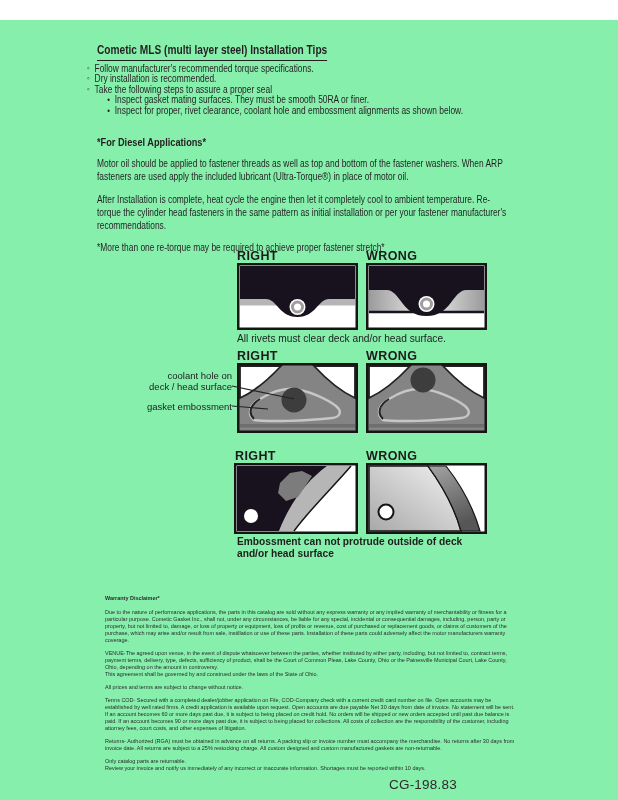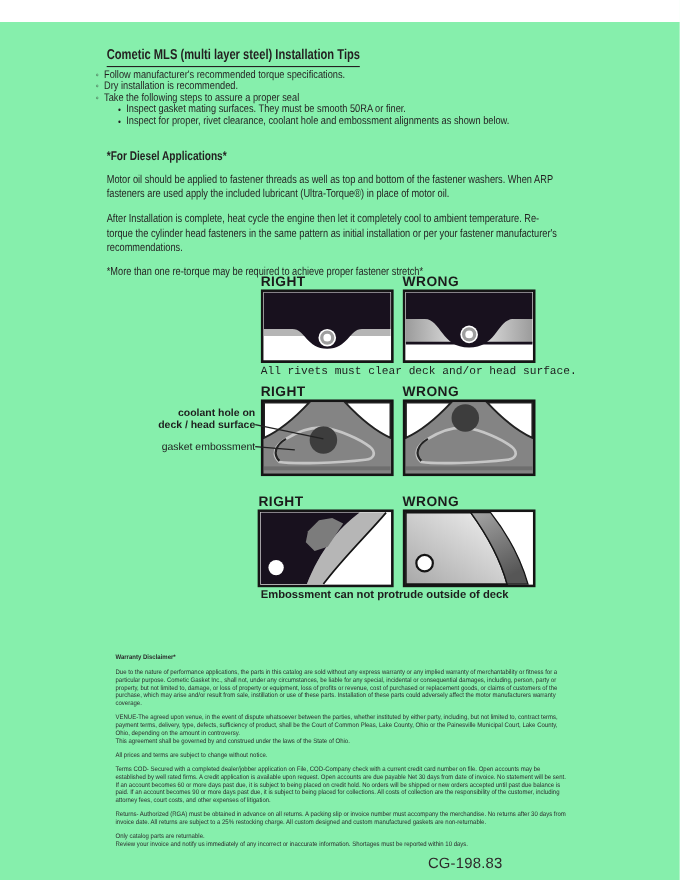--- a/index.html
+++ b/index.html
@@ -95,26 +95,26 @@
       <line x1="3" y1="49" x2="118" y2="49" stroke="#18111e" stroke-width="2.5"></line>
       <path d="M3,3 H118 V27 H101 C86,27 86,53 60.5,53 C35,53 35,27 20,27 H3 Z" fill="#18111e"></path>
       <g>
         <circle cx="60.5" cy="41" r="8" fill="#ffffff"></circle>
         <circle cx="60.5" cy="41" r="5" fill="none" stroke="#9e9e9e" stroke-width="3"></circle>
       </g>
       <rect x="1.25" y="1.25" width="118.5" height="64.5" fill="none" stroke="#151515" stroke-width="2.5"></rect>
     </svg>
   </div>
 
-  <div class="caption" style="left:237px;top:313px;font-family:Liberation Mono, monospace;">All rivets must clear deck and/or head surface.</div>
+  <div class="caption" style="left:237px;top:313px;">All rivets must clear deck and/or head surface.</div>
 
   <div class="fig-label" style="left:237px;top:329px;">RIGHT</div>
   <div class="fig-label" style="left:366px;top:329px;">WRONG</div>
 
-  <div class="side-label" style="top:351px;font-weight:bold;">
+  <div class="side-label" style="top:351px;">
     <div>coolant hole on</div>
     <div>deck / head surface</div>
   </div>
   <div class="side-label" style="top:382px;">gasket embossment</div>
 
   <div class="panel" style="left:237px;top:343px;">
     <svg width="121" height="70" viewBox="0 0 121 70">
       <rect x="1.25" y="1.25" width="118.5" height="67.5" fill="#848484"></rect>
       <path d="M3,3 H44 C30,18 14,30 3,35 Z" fill="#ffffff" stroke="#222222" stroke-width="1.8"></path>
       <path d="M118,3 H77 C91,18 107,30 118,35 Z" fill="#ffffff" stroke="#222222" stroke-width="1.8"></path>
@@ -175,20 +175,21 @@
       <rect x="1.25" y="1.25" width="118.5" height="68.5" fill="#ffffff"></rect>
       <path d="M3,3 H62 C78,25 89,46 95,68 H3 Z" fill="url(#g3a)" stroke="#151515" stroke-width="1.5"></path>
       <path d="M62,3 H80 C98,26 108,47 114,68 H95 C89,46 78,25 62,3 Z" fill="url(#g3b)" stroke="#151515" stroke-width="1.2"></path>
       <circle cx="20" cy="49" r="7.5" fill="#ffffff" stroke="#151515" stroke-width="2"></circle>
       <rect x="1.25" y="1.25" width="118.5" height="68.5" fill="none" stroke="#151515" stroke-width="2.5"></rect>
     </svg>
   </div>
 
   <div class="caption" style="left:237px;top:516px;font-weight:bold;">
     <div>Embossment can not protrude outside of deck</div>
+    <div>and/or head surface</div>
   </div>
 
   <div class="warranty condW">
     <p class="h">Warranty Disclaimer*</p>
     <p>Due to the nature of performance applications, the parts in this catalog are sold without any express warranty or any implied warranty of merchantability or fitness for a particular purpose.  Cometic Gasket Inc., shall not, under any circumstances, be liable for any special, incidental or consequential damages, including, person, party or property, but not limited to, damage, or loss of property or equipment, loss of profits or revenue, cost of purchased or replacement goods, or claims of customers of the purchase, which may arise and/or result from sale, instillation or use of these parts.  Installation of these parts could adversely affect the motor manufacturers warranty coverage.</p>
     <p class="tight">VENUE-The agreed upon venue, in the event of dispute whatsoever between the parties, whether instituted by either party, including, but not limited to, contract terms, payment terms, delivery, type, defects, sufficiency of product, shall be the Court of Common Pleas, Lake County, Ohio or the Painesville Municipal Court, Lake County, Ohio, depending on the amount in controversy.</p>
     <p>This agreement shall be governed by and construed under the laws of the State of Ohio.</p>
     <p>All prices and terms are subject to change without notice.</p>
     <p>Terms COD- Secured with a completed dealer/jobber application on File, COD-Company check with a current credit card number on file.  Open accounts may be established by well rated firms.  A credit application is available upon request.  Open accounts are due payable Net 30 days from date of invoice.  No statement will be sent.  If an account becomes 60 or more days past due, it is subject to being placed on credit hold.  No orders will be shipped or new orders accepted until past due balance is paid.  If an account becomes 90 or more days past due, it is subject to being placed for collections.  All costs of collection are the responsibility of the customer, including attorney fees, court costs, and other expenses of litigation.</p>
     <p>Returns- Authorized (RGA) must be obtained in advance on all returns.  A packing slip or invoice number must accompany the merchandise.  No returns after 30 days from invoice date.  All returns are subject to a 25% restocking charge.  All custom designed and custom manufactured gaskets are non-returnable.</p>

